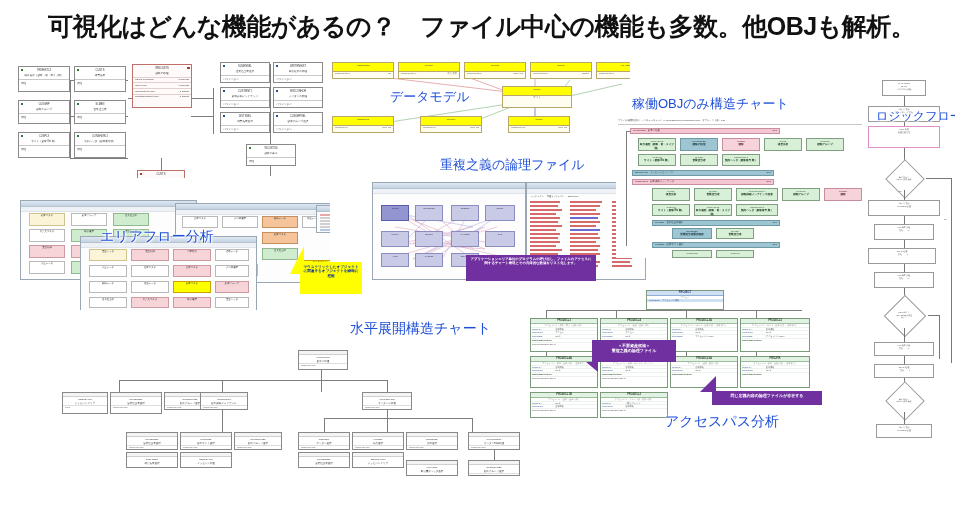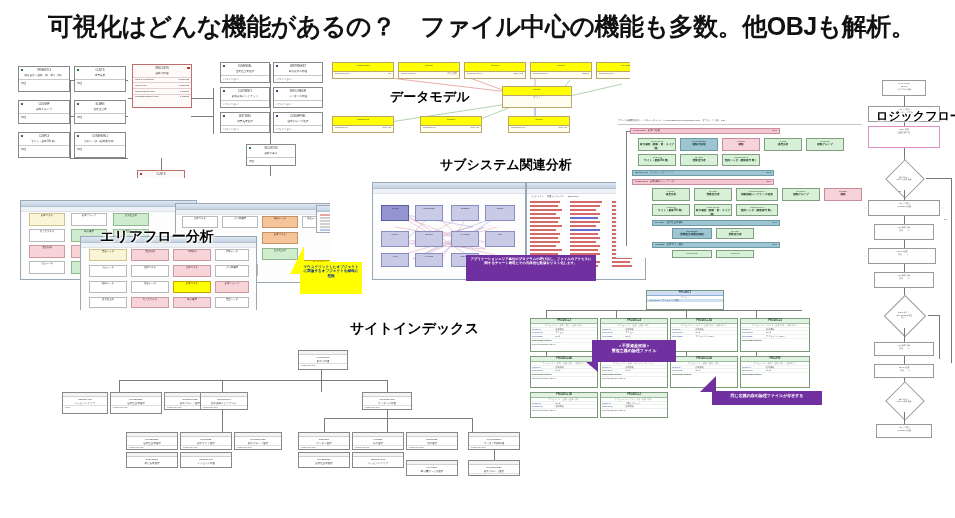--- a/index.html
+++ b/index.html
@@ -9,21 +9,21 @@
 
   
   .headline{position:absolute;left:48px;top:6px;width:880px;height:40px;
             font-size:25px;font-weight:bold;color:#111;letter-spacing:-0.5px;
             white-space:nowrap;line-height:40px;}
   .footer{position:absolute;left:30px;top:484px;width:900px;height:30px;
           font-size:20px;font-weight:bold;color:#4a7ebb;white-space:nowrap;
           line-height:30px;}
 
   
-  .caption{position:absolute;font-weight:bold;color:#000000;white-space:nowrap;
+  .caption{position:absolute;font-weight:normal;color:#1d4ed8;white-space:nowrap;
            z-index:40;text-shadow:0 0 3px #fff,0 0 3px #fff,0 0 2px #fff,1px 1px 2px #fff;}
 
   
   .panel{position:absolute;overflow:hidden;}
   .win{position:absolute;background:#fdfdfd;border:1px solid #9aa7b4;overflow:hidden;}
   .win .tb{height:5px;background:linear-gradient(#dfe8f2,#c3d2e2);border-bottom:1px solid #b6c2ce;}
   .win .sb{height:4px;background:#eef2f6;border-bottom:1px solid #dde3e9;}
 
   
   .nbox{position:absolute;background:#fff;border:1px solid #8a8a8a;box-sizing:border-box;}
@@ -591,21 +591,21 @@
         <div class="lrow" style="left:82px;top:60px;width:18px;background:#d46a6a;"></div>
         <div class="lrow" style="left:0;top:64px;width:30px;background:#d46a6a;"></div>
         <div class="lrow" style="left:40px;top:64px;width:28px;background:#d46a6a;"></div>
         <div class="lrow" style="left:82px;top:64px;width:20px;background:#d46a6a;"></div>
       </div>
     </div>
   </div>
 
   <div class="callout purple" style="left:466px;top:255px;width:130px;height:26px;font-size:3.4px;padding:2px 3px;white-space:pre-wrap;z-index:30;">アプリケーションエリア単位のプログラムの呼び出し、ファイルのアクセスに関するチャート表現とその具体的な数値をリスト化します。</div>
 
-  <div class="caption" style="left:440px;top:156px;font-size:13px;">サブシステム関連分析</div>
+  <div class="caption" style="left:440px;top:156px;font-size:13px;">重複之義の論理ファイル</div>
 
   <div class="panel" style="left:616px;top:118px;width:250px;height:140px;background:#fff;">
     <div class="mini" style="left:2px;top:1px;font-size:2.3px;">ファイル展開対応ストラクチャーチャート  XAN/KCOEMUP/WWCUSTS(*PGM)  -  オブジェクト数：126</div>
     <div style="position:absolute;left:2px;top:6px;width:244px;height:0.5px;background:#c8c8c8;"></div>
 
     <div class="barrow" style="left:14px;top:10px;width:150px;height:6px;">
       <span>WWCUSTS - 顧客の処理</span>
       <span class="rt">OPT</span>
     </div>
     <div class="conn" style="left:10px;top:13px;width:4px;height:1px;"></div>
@@ -707,20 +707,21 @@
       <span class="rt">OPT</span>
     </div>
     <div class="sbx" style="left:56px;top:132px;width:40px;height:8px;">
       <div class="t1">CUSFIELD</div>
     </div>
     <div class="sbx" style="left:100px;top:132px;width:38px;height:8px;">
       <div class="t1">CUSPL3</div>
     </div>
   </div>
 
+  <div class="caption" style="left:632px;top:95px;font-size:13px;">稼働OBJのみ構造チャート</div>
 
   <div class="panel" style="left:862px;top:78px;width:92px;height:370px;background:#fff;">
     <div class="fline" style="left:42px;top:18px;width:0.7px;height:10px;"></div>
     <div class="fbox" style="left:20px;top:2px;width:44px;height:16px;">
       <div class="ft1" style="white-space:pre-line;">MAIN PROC
 START
 プログラム開始</div>
     </div>
     <div class="fbox" style="left:6px;top:28px;width:72px;height:16px;">
       <div class="ft1" style="white-space:pre-line;">1 行 目 実行
@@ -924,21 +925,21 @@
       <div class="wt">取引履歴ヘッダ選択</div>
     </div>
     <div class="wbx" style="left:406px;top:112px;width:52px;height:16px;">
       <div class="wh"></div>
       <div class="wt">CUSGRPSEL</div>
       <div class="wt">顧客グループ選択</div>
       <div class="wf">Referred Files</div>
     </div>
   </div>
 
-  <div class="caption" style="left:350px;top:320px;font-size:14px;">サイトインデックス</div>
+  <div class="caption" style="left:350px;top:320px;font-size:14px;">水平展開構造チャート</div>
 
   <div class="panel" style="left:528px;top:288px;width:290px;height:130px;background:#fff;">
 
     <div class="conn" style="left:18px;top:22px;width:256px;height:0.7px;"></div>
     <div class="conn" style="left:18px;top:22px;width:0.7px;height:10px;"></div>
     <div class="conn" style="left:88px;top:22px;width:0.7px;height:10px;"></div>
     <div class="conn" style="left:158px;top:22px;width:0.7px;height:10px;"></div>
     <div class="conn" style="left:228px;top:22px;width:0.7px;height:10px;"></div>
     <div class="conn" style="left:18px;top:64px;width:0.7px;height:6px;"></div>
     <div class="conn" style="left:88px;top:64px;width:0.7px;height:6px;"></div>
@@ -1141,14 +1142,15 @@
     </div>
   </div>
 
   <div class="callout purple" style="left:592px;top:340px;width:84px;height:22px;font-size:4px;padding:3px 2px;white-space:pre-line;z-index:30;">＜不要資産候補＞
 重複之義の論理ファイル</div>
   <div class="tri" style="left:586px;top:362px;border-right:12px solid #7030a0;border-bottom:10px solid transparent;border-top:0;z-index:30;"></div>
 
   <div class="callout purple" style="left:712px;top:391px;width:110px;height:14px;font-size:4px;padding:2px;z-index:30;">同じ定義内容の論理ファイルが存在する</div>
   <div class="tri" style="left:700px;top:376px;border-right:16px solid #7030a0;border-top:16px solid transparent;z-index:30;"></div>
 
+  <div class="caption" style="left:665px;top:413px;font-size:14px;">アクセスパス分析</div>
 
 </div>
 
 </body></html>

